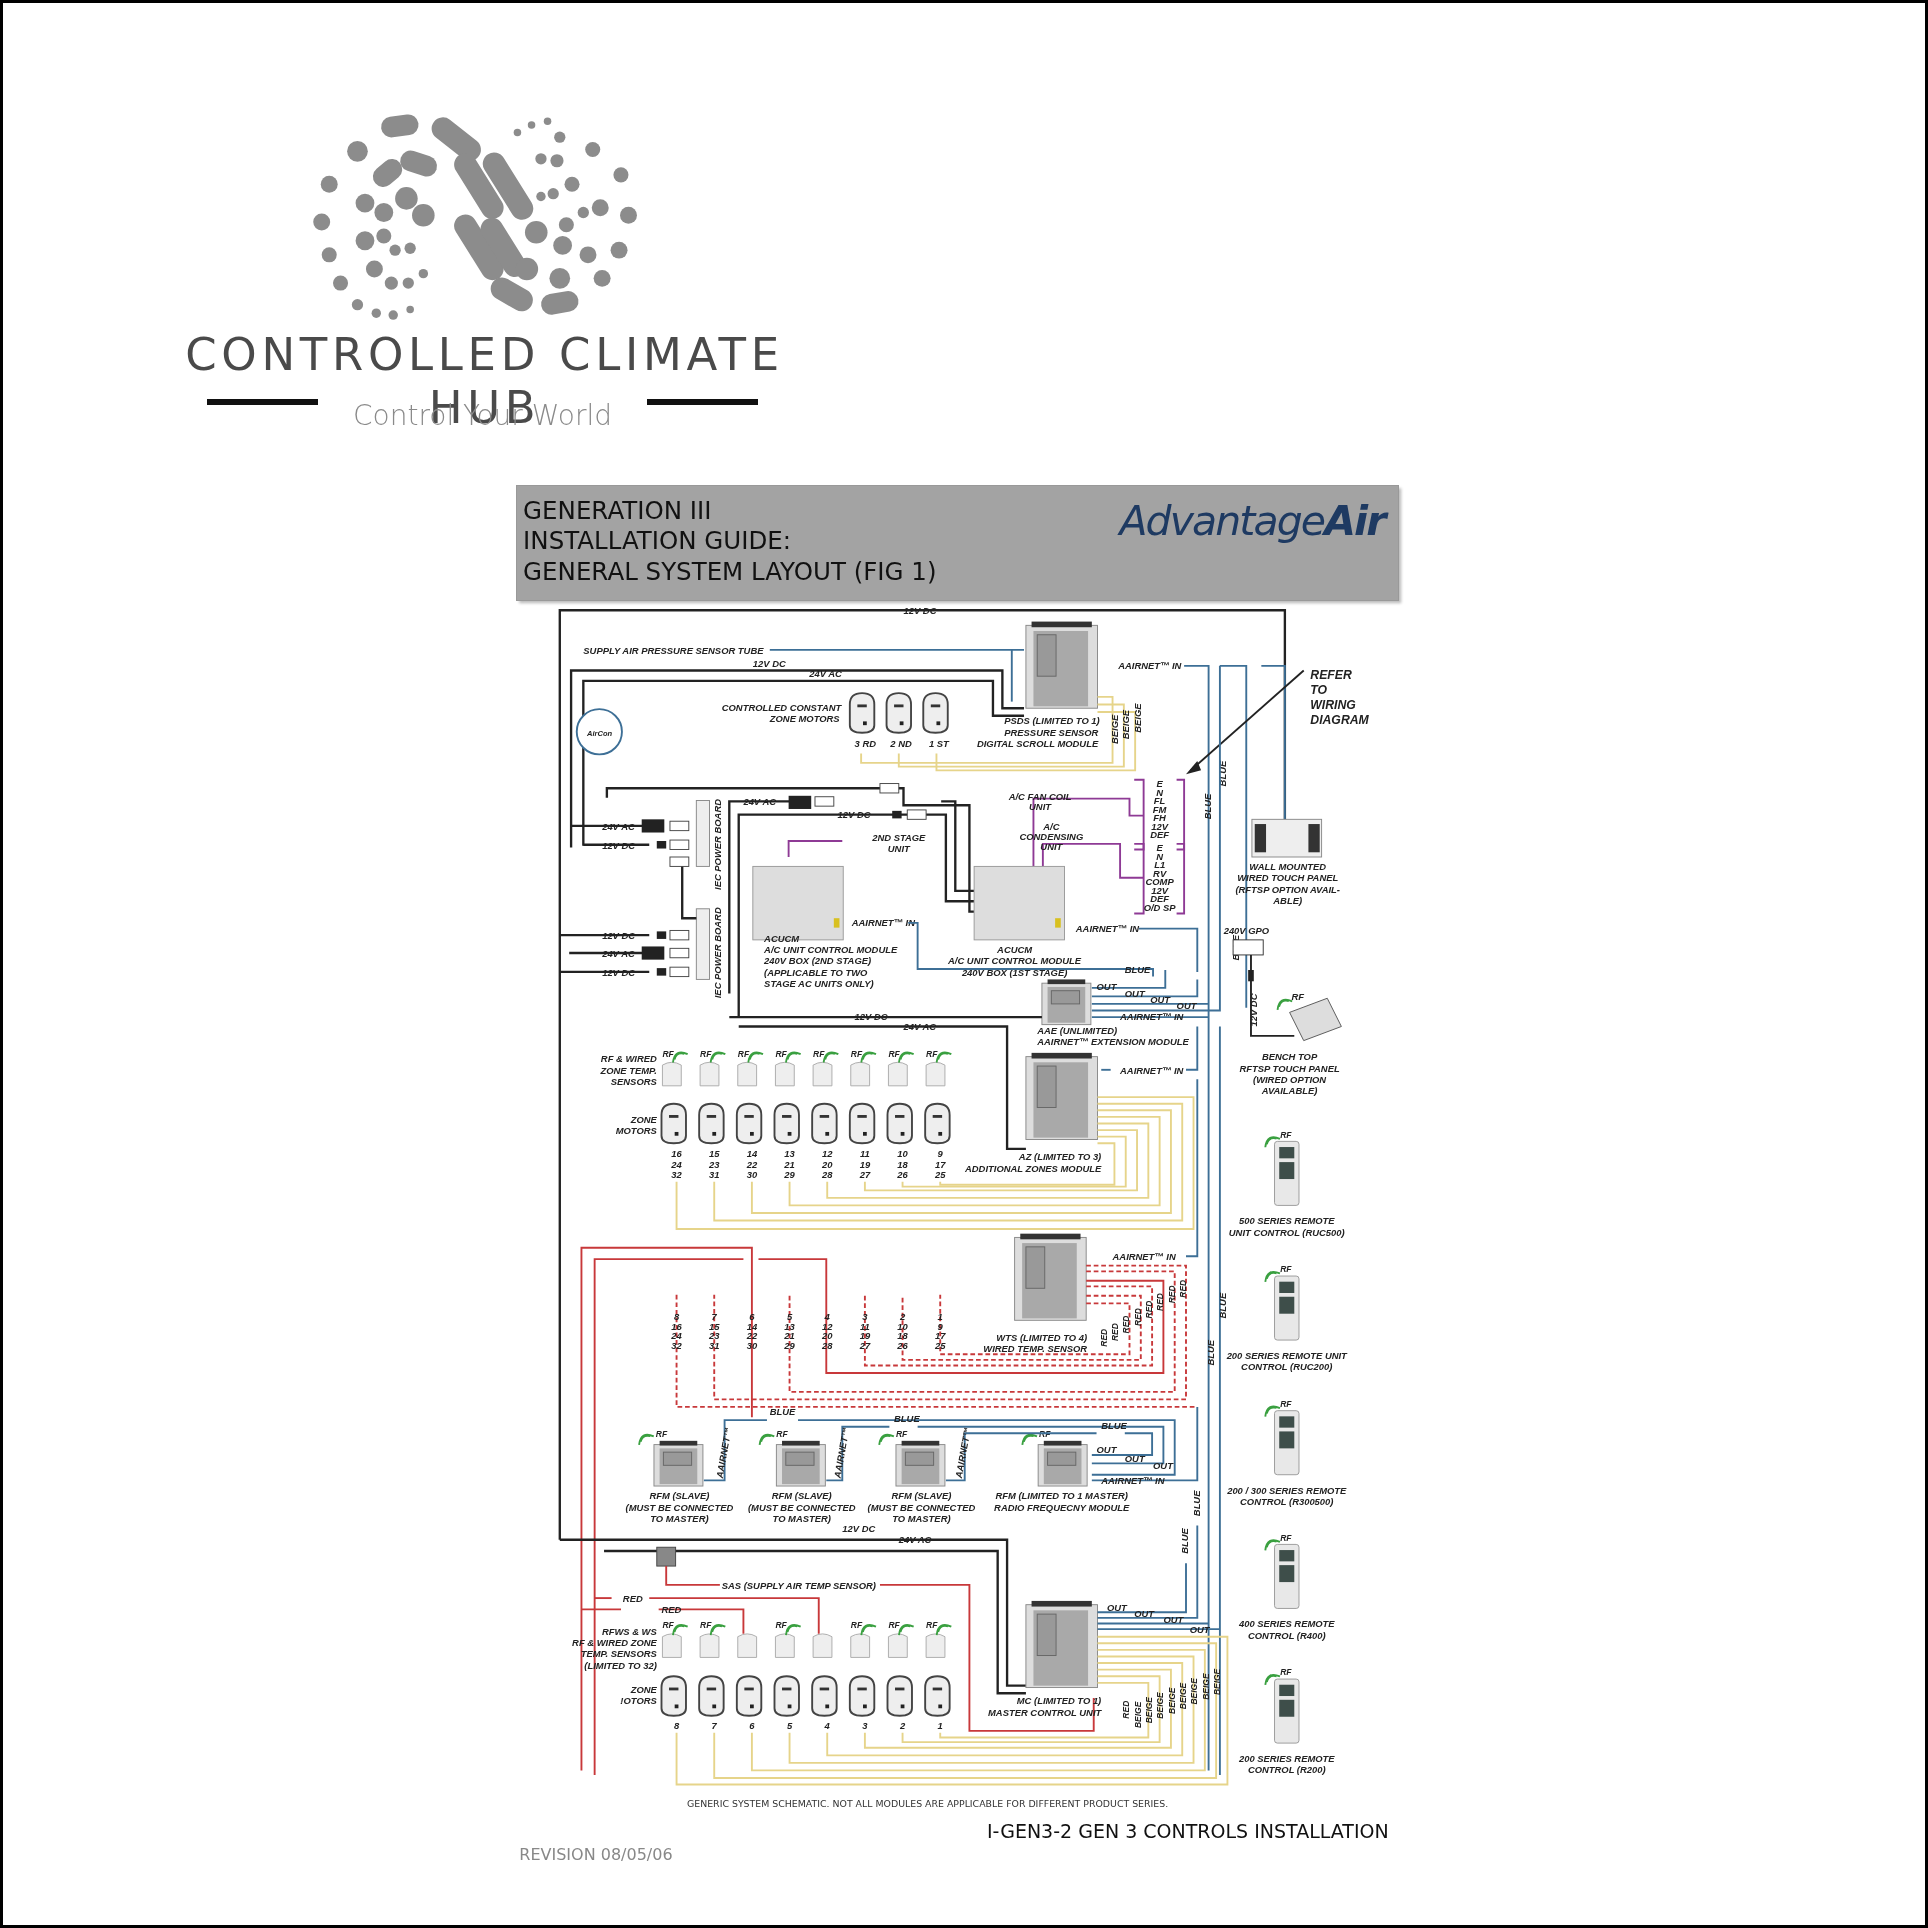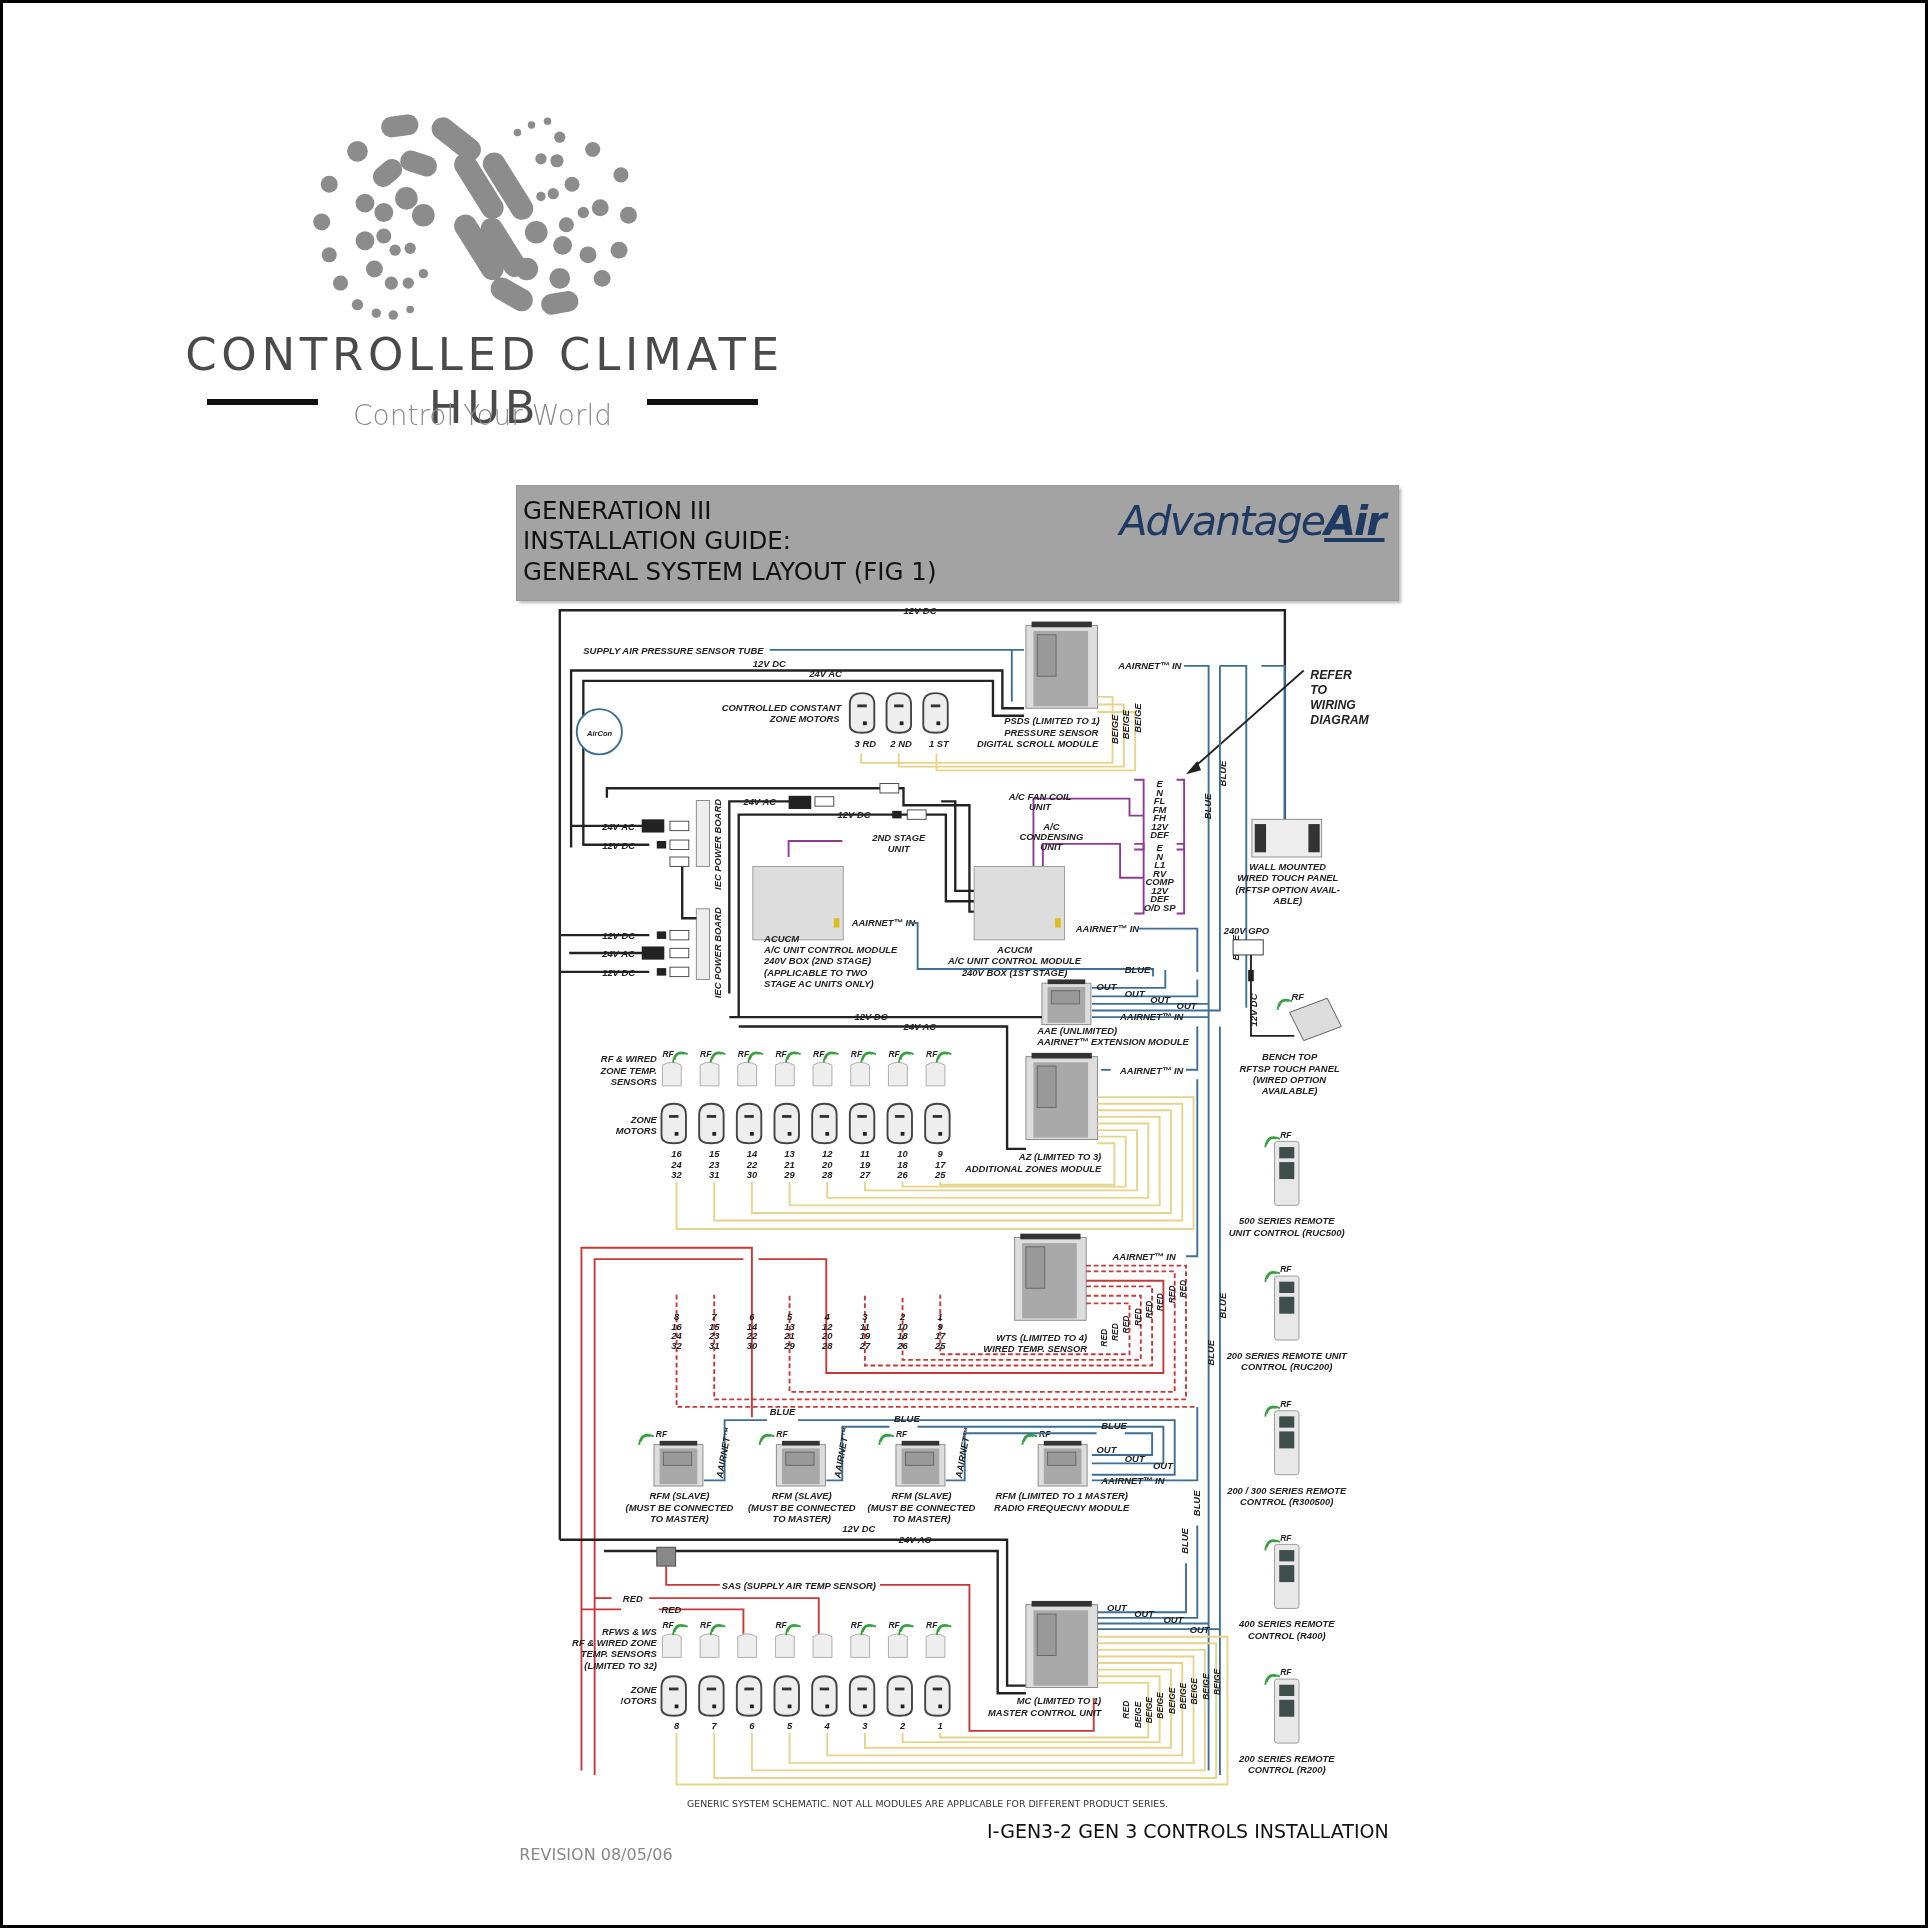--- a/index.html
+++ b/index.html
@@ -8,21 +8,21 @@
   .abs { position:absolute; }
   .logo-mark { position:absolute; left:301px; top:104px; width:367px; height:217px; }
   .brand-name { position:absolute; left:122px; top:328px; width:725px; text-align:center; font-family:"DejaVu Sans", sans-serif; font-size:45px; letter-spacing:4.7px; color:#4a4a4a; }
   .tagline-row { position:absolute; left:207px; top:399px; width:551px; height:32px; display:flex; justify-content:space-between; }
   .tag-bar { width:111px; height:5.6px; background:#111; }
   .tagline { font-family:"DejaVu Sans", sans-serif; font-size:28px; color:#8a8a8a; font-weight:300; }
   .doc { position:absolute; left:508px; top:480px; width:904px; height:1375px; }
   .title-box { position:absolute; left:7.5px; top:4.7px; width:881px; height:114px; border:0.9px solid #999; box-shadow:2.8px 2.8px 2.8px #bbb; background:#a3a3a3; }
   .title-line { position:absolute; left:6.6px; font-family:"DejaVu Sans", sans-serif; font-size:24.5px; color:#111; }
   .aa-logo { position:absolute; right:13px; top:11.3px; font-family:"DejaVu Sans", sans-serif; font-size:41px; color:#1e3a62; font-style:italic; letter-spacing:-1.9px; }
-  .aa-logo b { font-weight:900; color:#1e3a62;text-decoration:underline; }
+  .aa-logo b { font-weight:900; color:#1e3a62; }
   svg text { font-family:"Liberation Sans", sans-serif; font-weight:bold; font-style:italic; fill:#222; }
   .footnote { position:absolute; left:179px; top:1318px; font-family:"DejaVu Sans", sans-serif; font-size:9.4px; color:#333; }
   .revision { position:absolute; left:11.3px; top:1339px; font-family:"DejaVu Sans", sans-serif; font-size:16px; color:#888;margin-top:26px; }
   .docref { position:absolute; left:443px; top:1340px; font-family:"DejaVu Sans", sans-serif; font-size:19px; color:#111;margin-left:36px; }
 </style>
 </head>
 <body>
 
 <div class="frame"></div>
 

